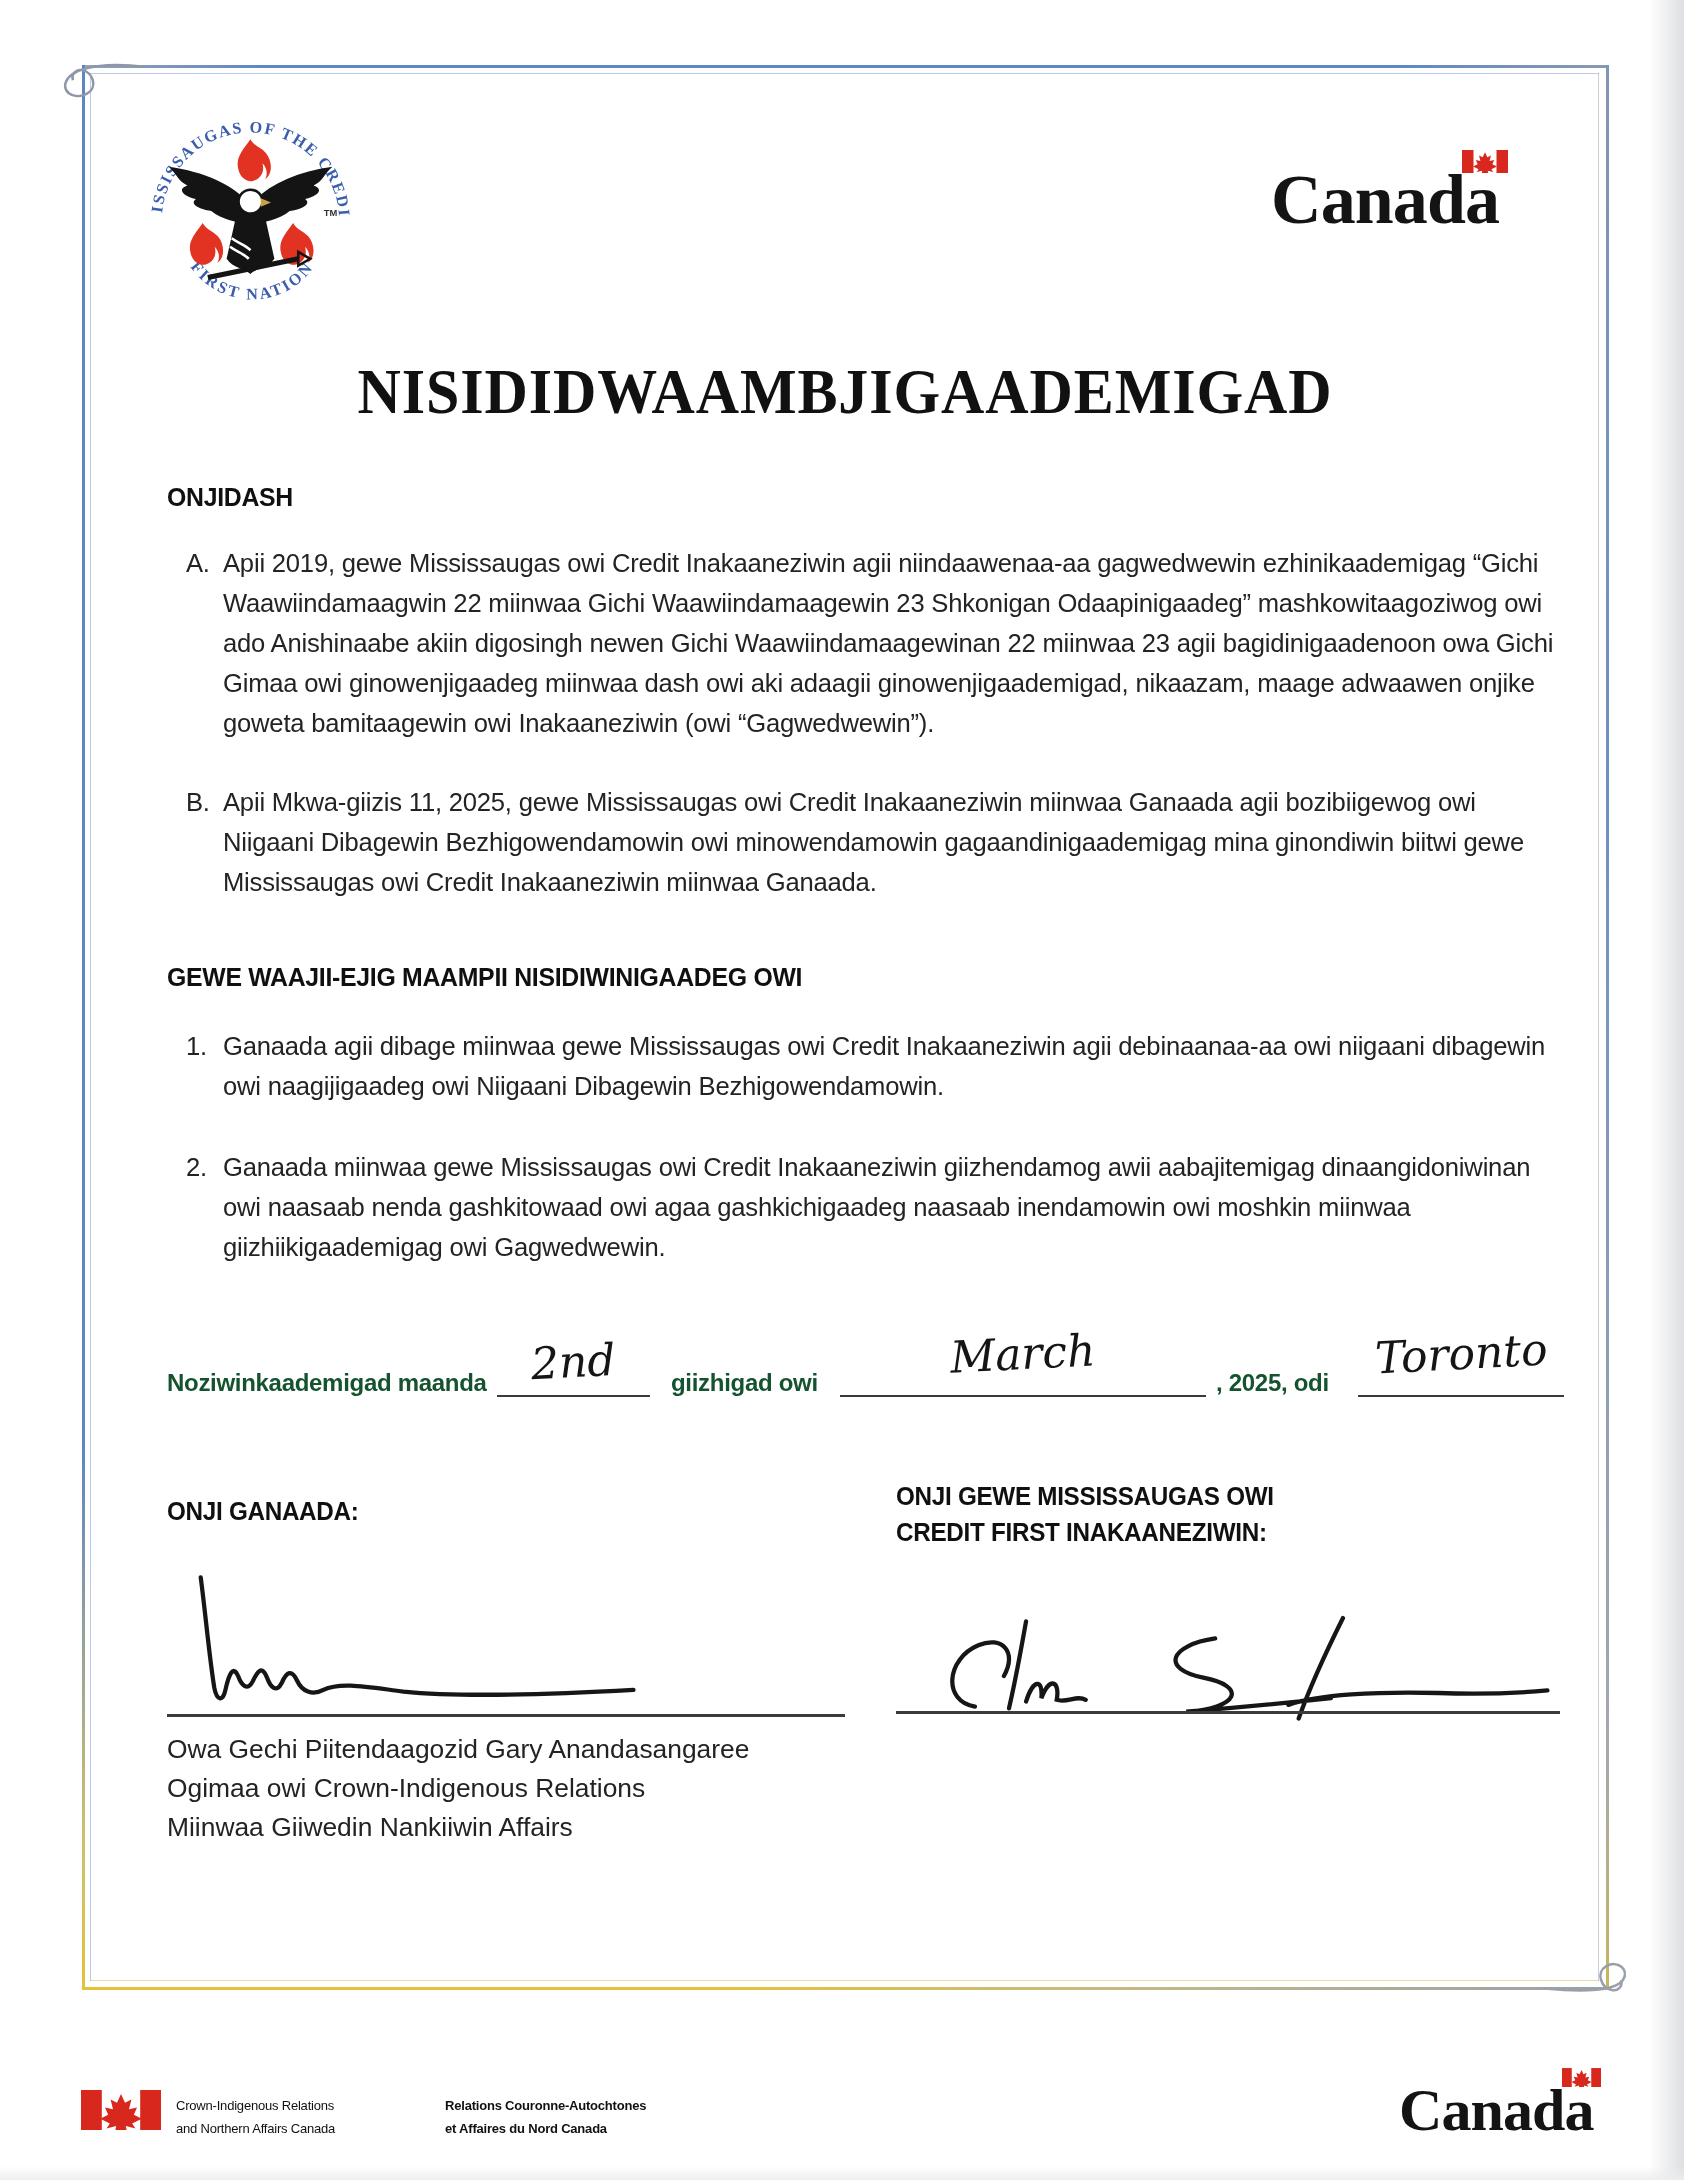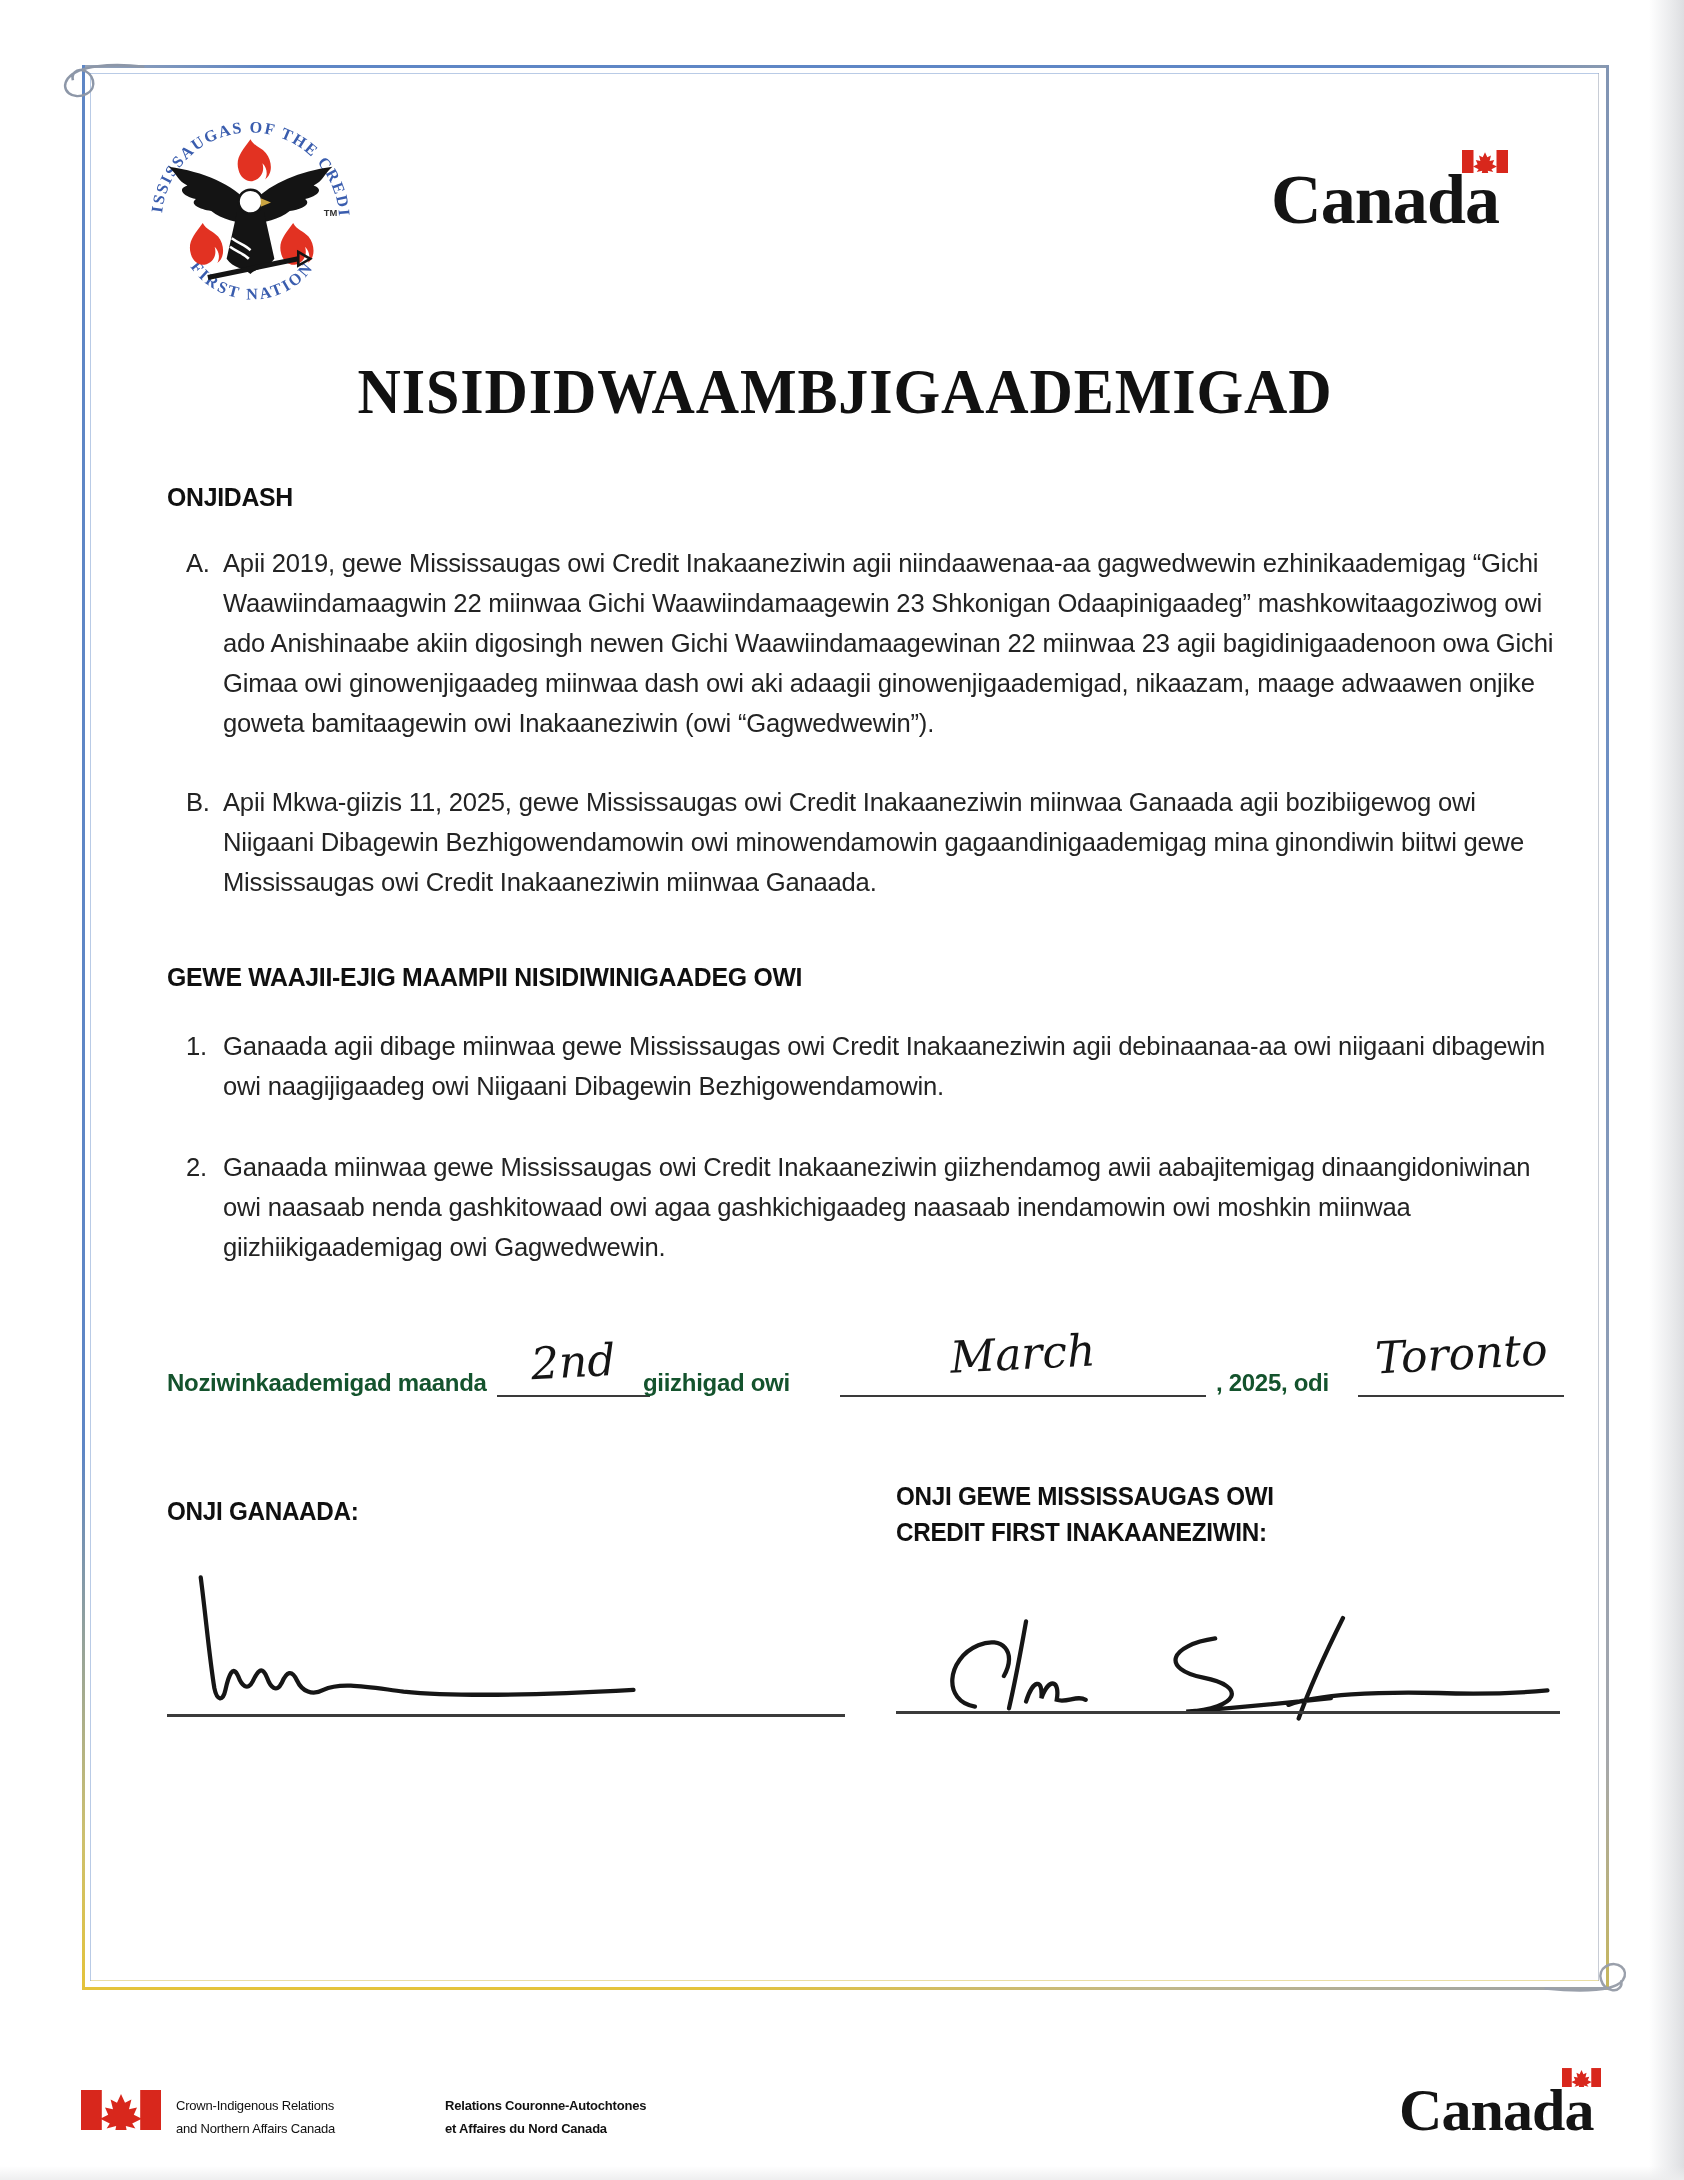--- a/index.html
+++ b/index.html
@@ -176,21 +176,21 @@
       <span class="lbl">2.</span>
       <span class="txt">Ganaada miinwaa gewe Mississaugas owi Credit Inakaaneziwin giizhendamog awii aabajitemigag dinaangidoniwinan owi naasaab nenda gashkitowaad owi agaa gashkichigaadeg naasaab inendamowin owi moshkin miinwaa giizhiikigaademigag owi Gagwedwewin.</span>
     </div>
   </div>
 
   <div class="date-line">
     <span class="seg dl-label" style="left:0;">Noziwinkaademigad maanda</span>
     <span class="seg blank" style="left:330px;width:153px;height:55px;">
       <span class="handwriting">2nd</span>
     </span>
-    <span class="seg dl-label" style="left:476px;">giizhigad owi</span>
+    <span class="seg dl-label" style="left:504px;">giizhigad owi</span>
     <span class="seg blank" style="left:673px;width:366px;height:63px;">
       <span class="handwriting">March</span>
     </span>
     <span class="seg dl-label" style="left:1049px;margin-top:12px;">, 2025, odi</span>
     <span class="seg blank" style="left:1191px;width:206px;height:63px;">
       <span class="handwriting">Toronto</span>
     </span>
   </div>
 
   <div class="sig-area">
@@ -207,20 +207,25 @@
     </svg>
 
     <svg class="sig-svg" style="left:750px;top:128px;width:656px;height:128px;" viewBox="0 0 770 150">
       <path d="M68,118 C30,112 34,62 72,46 C100,34 118,54 102,82 M128,18 C122,52 114,94 108,120 M128,112 C136,86 148,84 146,108 C156,82 168,88 164,110 C176,114 188,104 198,110" fill="none" stroke="#161616" stroke-width="5" stroke-linecap="round"></path>
       <path d="M350,38 C296,46 286,74 336,84 C388,94 378,120 316,124 C366,120 430,114 486,108 M500,14 C478,58 458,104 448,132 M436,116 C470,104 540,100 612,102 C660,104 706,102 740,99" fill="none" stroke="#161616" stroke-width="5" stroke-linecap="round"></path>
     </svg>
 
     <div class="sig-rule" style="left:0;top:236px;width:678px;"></div>
     <div class="sig-rule" style="left:729px;top:233px;width:664px;"></div>
 
+    <div class="sig-names" style="left:0;top:252px;">
+      <div>Owa Gechi Piitendaagozid Gary Anandasangaree</div>
+      <div>Ogimaa owi Crown-Indigenous Relations</div>
+      <div>Miinwaa Giiwedin Nankiiwin Affairs</div>
+    </div>
 
     <div class="sig-names" style="left:729px;top:250px;">
     </div>
   </div>
 
   <div class="footer">
     <svg class="fip-flag" viewBox="0 0 100 50">
       <rect x="0" y="0" width="100" height="50" fill="#ffffff"></rect>
       <rect x="0" y="0" width="26" height="50" fill="#d8271c"></rect>
       <rect x="74" y="0" width="26" height="50" fill="#d8271c"></rect>

